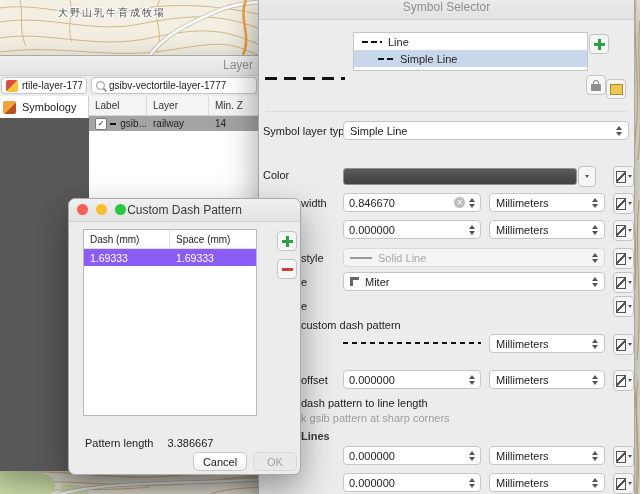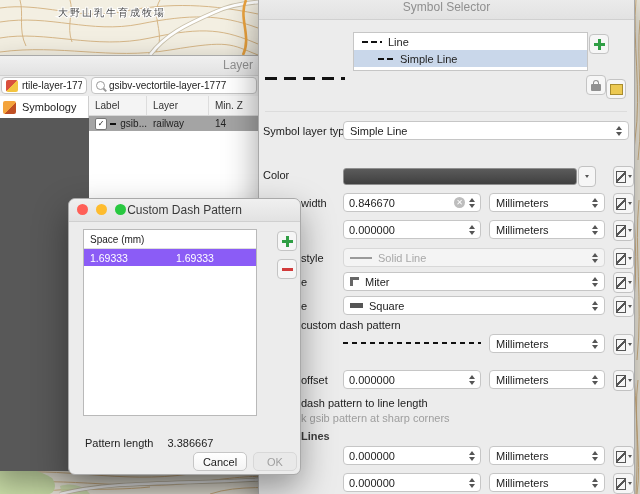--- a/index.html
+++ b/index.html
@@ -271,28 +271,20 @@
         <i class="tu"></i>
         <i class="td2"></i>
       </span>
   </div>
   <div class="ovr" style="left:354px;top:283px">
     <span class="ovr-g"></span>
       <i class="td2 tiny"></i>
   </div>
 
   <span class="lbl" style="left:42px;top:311px">e</span>
-  <div class="combo" style="left:84px;top:307px;width:262px">
-    <span class="cap-ico"></span>
-    <span>Square</span>
-    <span class="carrows">
-        <i class="tu"></i>
-        <i class="td2"></i>
-      </span>
-  </div>
   <div class="ovr" style="left:354px;top:307px">
     <span class="ovr-g"></span>
       <i class="td2 tiny"></i>
   </div>
 
   <span class="lbl" style="left:42px;top:330px">custom dash pattern</span>
   <div class="dashwidget" style="left:84px;top:345px;width:138px;height:19px">
     <div class="dline"></div>
   </div>
   <div class="combo" style="left:230px;top:345px;width:116px">
@@ -375,20 +367,21 @@
     <div class="lights">
       <span class="tl red"></span>
       <span class="tl yellow"></span>
       <span class="tl green"></span>
     </div>
     <span class="wtitle center dark" style="bottom:4px">Custom Dash Pattern</span>
   </div>
 
   <div class="dtable" style="left:14px;top:30px;width:172px;height:185px">
     <div class="dthead">
+      <span class="dth">Dash (mm)</span>
       <span class="dth" style="border-right:none">Space (mm)</span>
     </div>
     <div class="dtrow">
       <span class="dtd">1.69333</span>
       <span class="dtd">1.69333</span>
     </div>
   </div>
   <div class="sq-btn" style="left:208px;top:32px">
     <span class="plus-ico"></span>
   </div>

